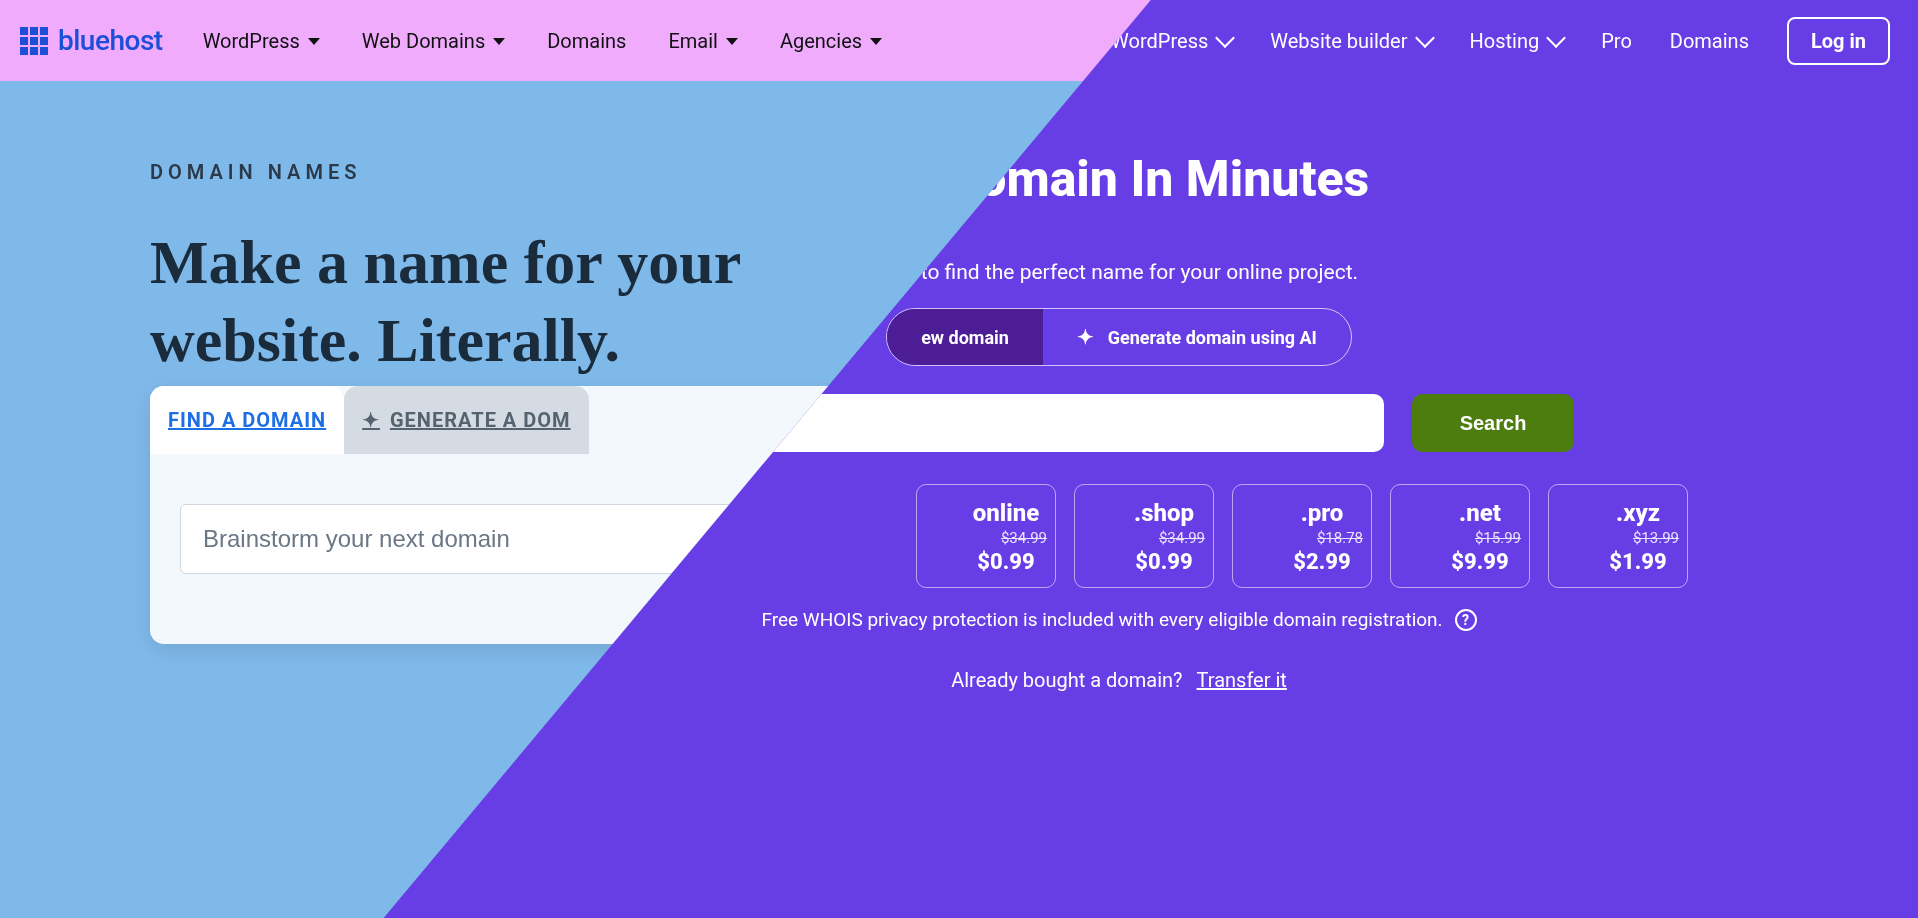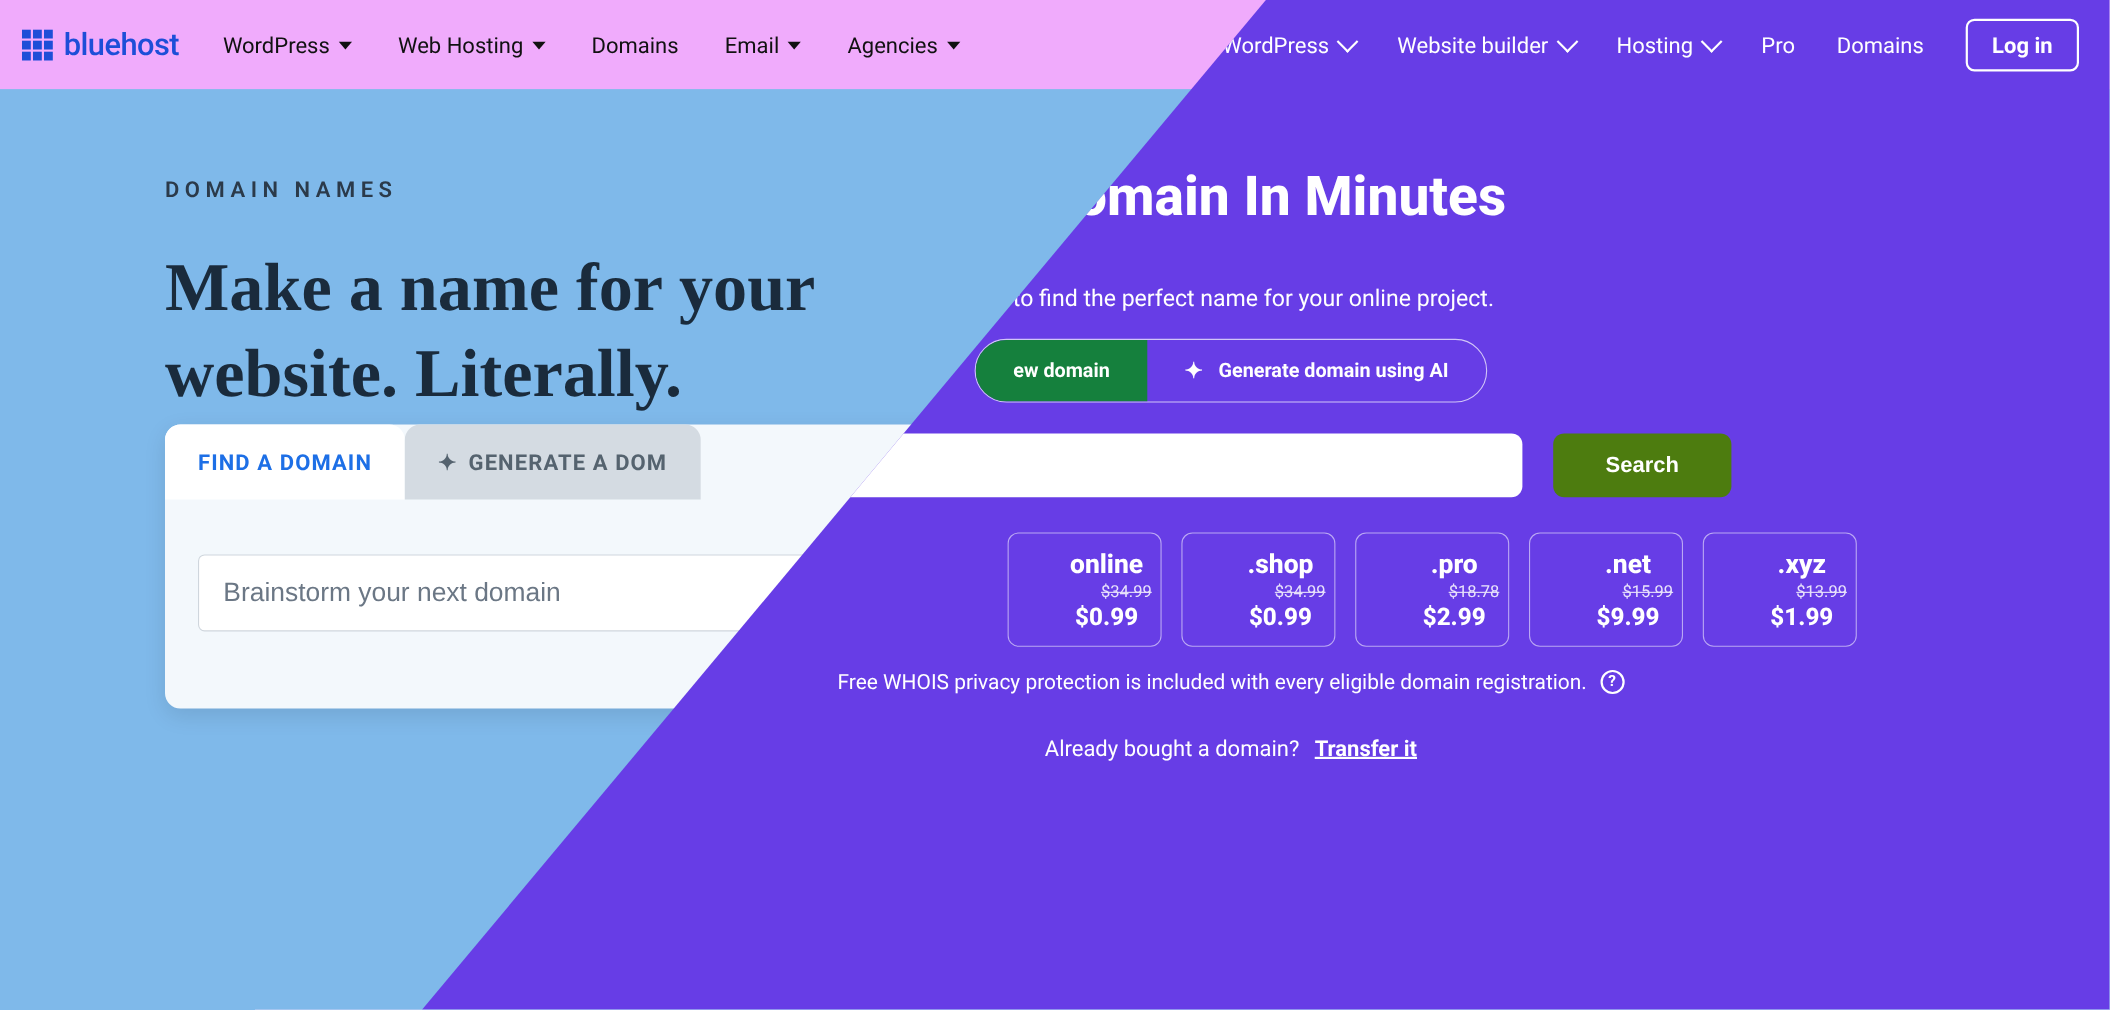--- a/index.html
+++ b/index.html
@@ -32,22 +32,22 @@
   .headline { font-family: Georgia, "Times New Roman", serif; font-size:62px; line-height:1.25; color:#1a2b3c; font-weight:700; }
 
   .left-card {
     position:absolute; left:150px; top:386px; width:780px;
     background:#f3f8fc; border-radius:14px;
     box-shadow: 0 6px 20px rgba(0,0,0,0.1);
     padding-bottom:70px;
   }
   .tabs { display:flex; }
   .tab {
-    padding:22px 30px; font-size:20px; font-weight:700; letter-spacing:1px;
-    border-top-left-radius:14px; border-top-right-radius:14px;
+    padding:22px 18px; font-size:20px; font-weight:700; letter-spacing:1px;
+    border-top-left-radius:14px; border-top-right-radius:14px;text-decoration:underline;
   }
   .tab.active { background:#ffffff; color:#1d6fe6; }
   .tab.inactive { background:#d4dbe2; color:#55636f; display:flex; align-items:center; gap:10px; }
   .sparkle { color:#55636f; font-size:20px; }
   .tab-body { padding:50px 30px 0 30px; }
   .brainstorm-input {
     width:560px; height:70px; border:1px solid #cfd6dd; border-radius:6px;
     padding:0 22px; font-size:24px; color:#0f766e; background:#fff;
   }
   .brainstorm-input::placeholder { color:#6b7785; }
@@ -75,21 +75,21 @@
 
   .pill-row {
     position:absolute; left:380px; right:60px; top:308px;
     display:flex; justify-content:center;
   }
   .pill-group {
     display:flex; border:1px solid rgba(255,255,255,0.7); border-radius:999px; overflow:hidden;
     height:58px;
   }
   .pill { display:flex; align-items:center; gap:14px; padding:0 34px; font-size:18px; font-weight:700; white-space:nowrap; cursor:pointer; }
-  .pill.dark { background:#15803d; }
+  .pill.dark { background:#4c1d95; }
   .pill .sparkle2 { font-size:20px; }
 
   .search-row {
     position:absolute; left:380px; right:60px; top:394px;
     display:flex; justify-content:center; gap:28px; align-items:center;
   }
   .search-input {
     width:720px; height:58px; border:none; border-radius:10px; background:#fff;
     padding:0 20px; font-size:18px;
   }
@@ -115,21 +115,21 @@
   .whois-row {
     position:absolute; left:380px; right:60px; top:608px;
     display:flex; justify-content:center; align-items:center; gap:12px; font-size:19px;
   }
   .q-icon { width:22px; height:22px; border:2px solid #fff; border-radius:50%; display:flex; align-items:center; justify-content:center; font-size:14px; font-weight:700; }
 
   .transfer-row {
     position:absolute; left:380px; right:60px; top:668px;
     display:flex; justify-content:center; gap:14px; font-size:20px;
   }
-  .transfer-link { font-weight:700; text-decoration:underline; cursor:pointer; }
+  .transfer-link { font-weight:400; text-decoration:underline; cursor:pointer; }
 </style>
 </head>
 <body>
 
 <div class="left-side">
   <div class="left-header">
     <div class="logo">
       <div class="logo-grid">
         <span></span>
           <span></span>
@@ -142,21 +142,21 @@
           <span></span>
       </div>
       <span class="logo-text">bluehost</span>
     </div>
     <div class="left-nav">
       <div class="nav-item">
         <span>WordPress</span>
         <span class="caret-down"></span>
       </div>
       <div class="nav-item">
-        <span>Web Hosting</span>
+        <span>Web Domains</span>
         <span class="caret-down"></span>
       </div>
       <div class="nav-item">
         <span>Domains</span>
       </div>
       <div class="nav-item">
         <span>Email</span>
         <span class="caret-down"></span>
       </div>
       <div class="nav-item">

